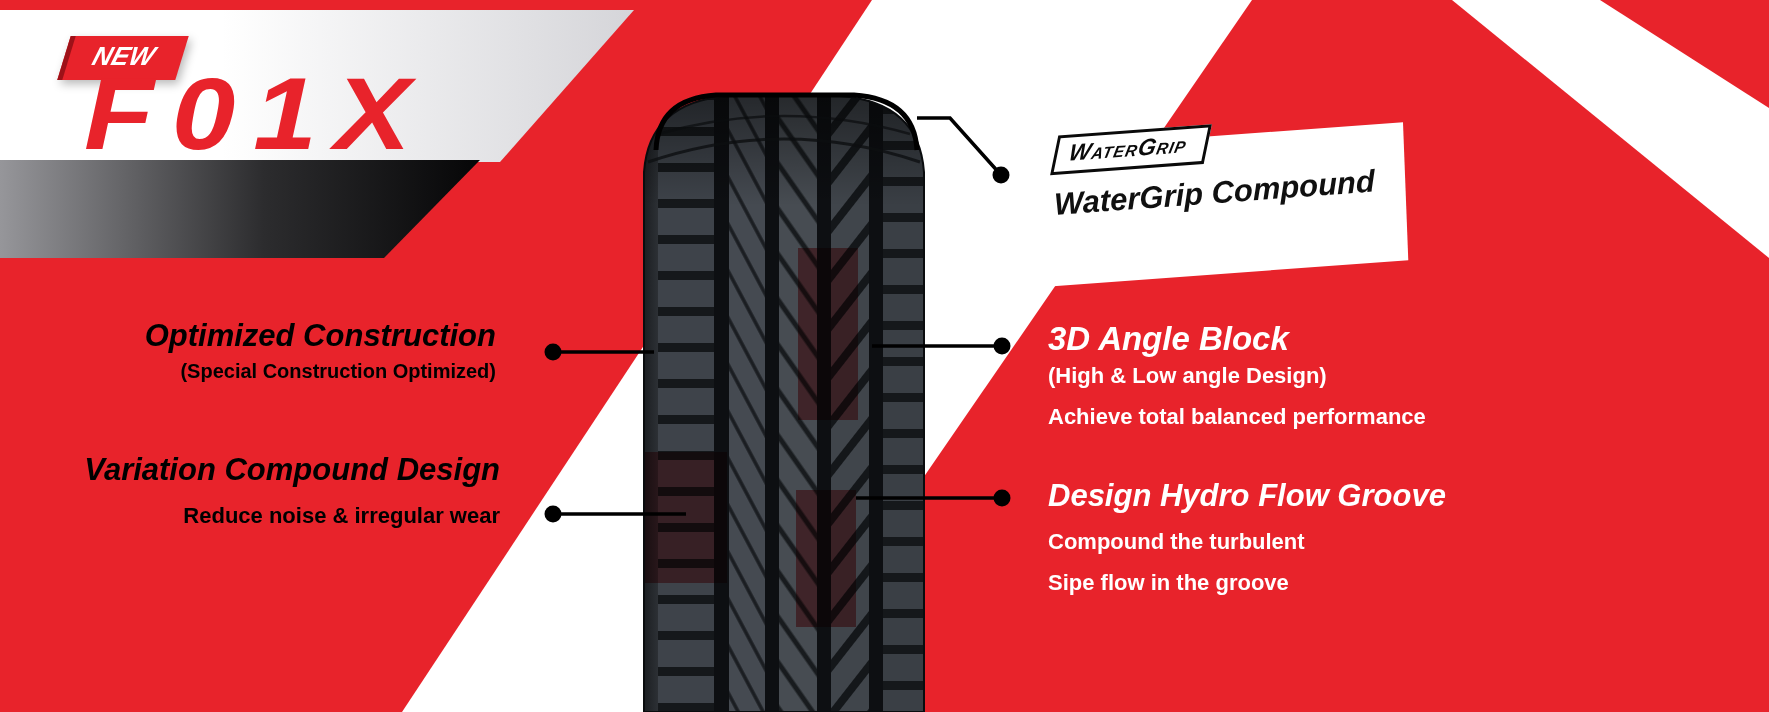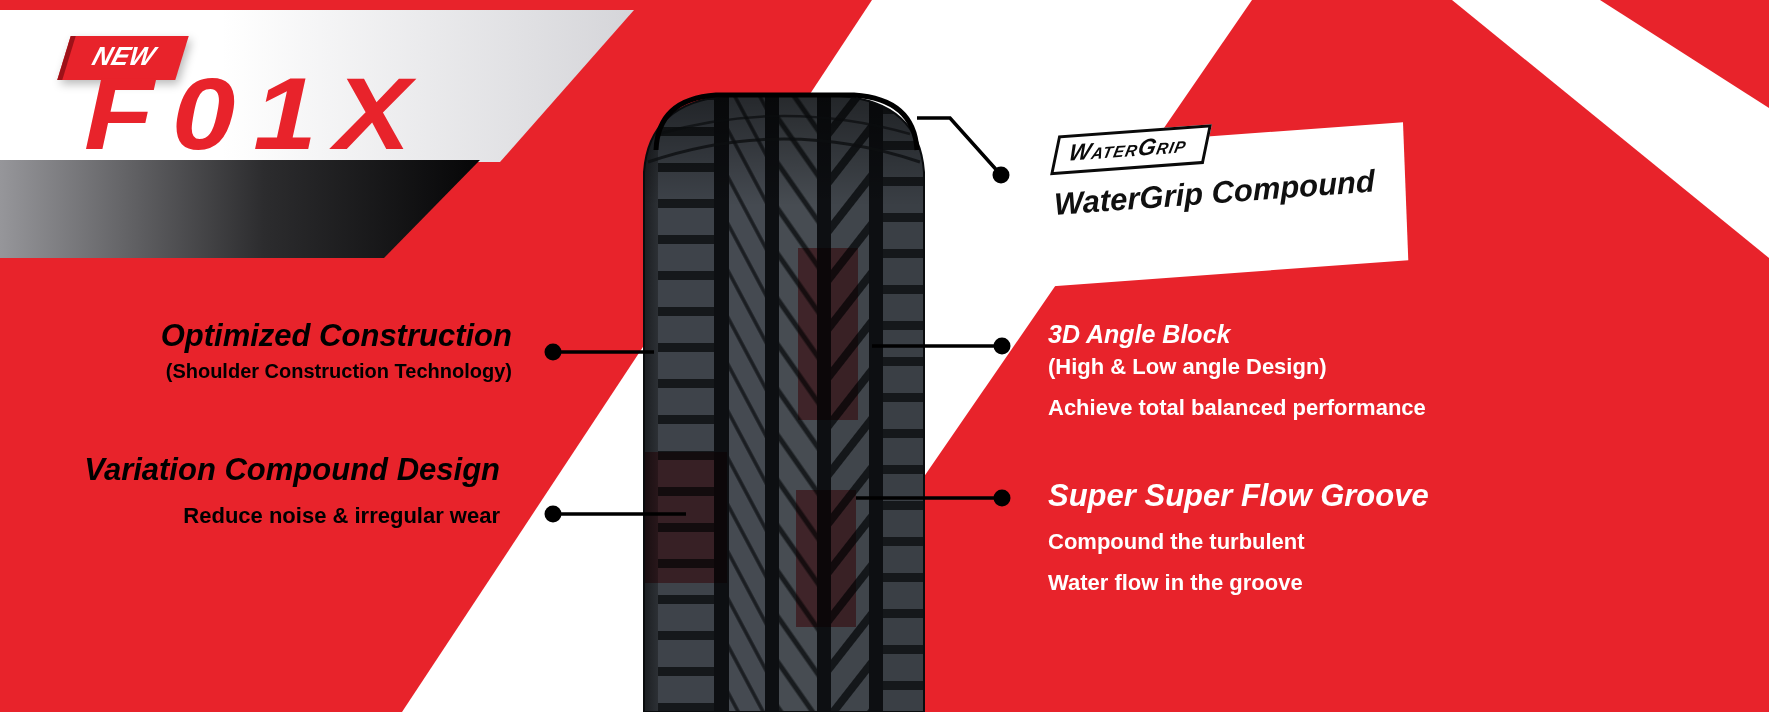--- a/index.html
+++ b/index.html
@@ -66,25 +66,25 @@
     font-size:23px; font-weight:bold; font-style:italic;
     font-variant:small-caps; letter-spacing:1px;
   }
   .wg-title { font-size:31px; font-weight:bold; font-style:italic; color:#101010; margin-left:4px; }
 
   
   .callout { position:absolute; }
   .c-left  { width:420px; text-align:right; color:#000; }
   .c-right { width:500px; text-align:left; color:#fff; }
   .c-title { font-size:31px; font-weight:bold; font-style:italic; line-height:1.15; }
-  .c-title-lg { font-size:25px; }
+  .c-title-lg { font-size:33px; }
   .c-sub   { font-size:20px; font-weight:bold; margin-top:5px; line-height:1.2; }
   .c-sub-lg{ font-size:22px; }
   .c-desc  { font-size:22px; font-weight:bold; margin-top:15px; line-height:1.2; }
-  #c-opt      { left:92px;  top:318px; }
+  #c-opt      { left:76px;  top:318px; }
   #c-shoulder { left:80px;  top:452px; }
   #c-angle    { left:1048px; top:320px; }
   #c-hydro    { left:1048px; top:478px; }
 </style>
 </head>
 <body>
 
 <div class="canvas">
 
   <div class="stripe stripe-main"></div>
@@ -175,33 +175,33 @@
     <circle cx="1002" cy="498" r="8.5"></circle>
   </svg>
 
   <div class="wg-panel">
     <div class="wg-logo">WaterGrip</div>
     <div class="wg-title">WaterGrip Compound</div>
   </div>
 
   <div class="callout c-left" id="c-opt">
     <div class="c-title">Optimized Construction</div>
-    <div class="c-sub">(Shoulder Construction Technology)</div>
+    <div class="c-sub">(Special Construction Optimized)</div>
   </div>
 
   <div class="callout c-left" id="c-shoulder">
     <div class="c-title">Variation Compound Design</div>
     <div class="c-desc">Reduce noise &amp; irregular wear</div>
   </div>
 
   <div class="callout c-right" id="c-angle">
     <div class="c-title c-title-lg">3D Angle Block</div>
     <div class="c-sub c-sub-lg">(High &amp; Low angle Design)</div>
     <div class="c-desc">Achieve total balanced performance</div>
   </div>
 
   <div class="callout c-right" id="c-hydro">
-    <div class="c-title">Super Super Flow Groove</div>
+    <div class="c-title">Design Hydro Flow Groove</div>
     <div class="c-desc">Compound the turbulent</div>
-    <div class="c-desc">Water flow in the groove</div>
+    <div class="c-desc">Sipe flow in the groove</div>
   </div>
 
 </div>
 
 </body></html>

